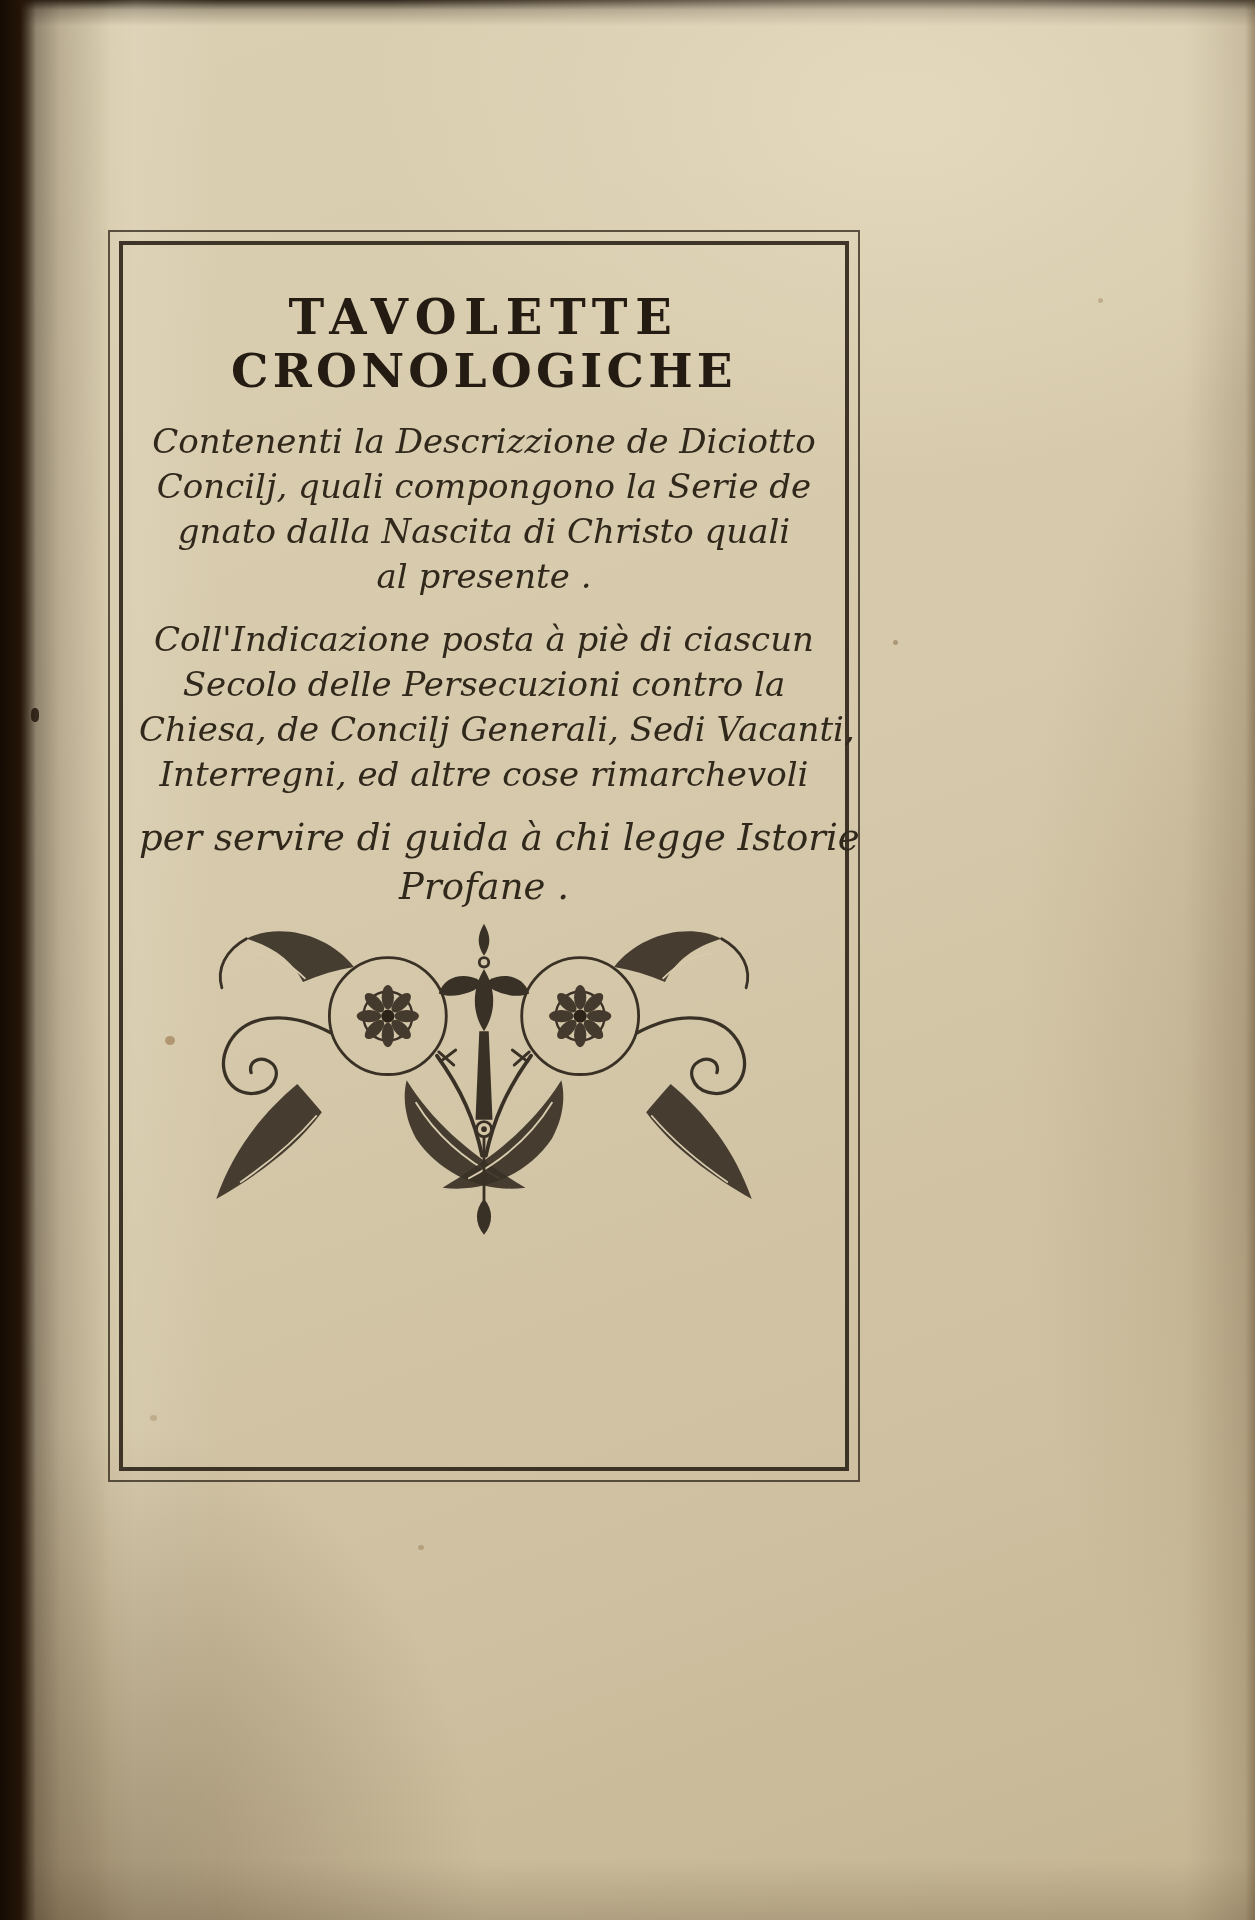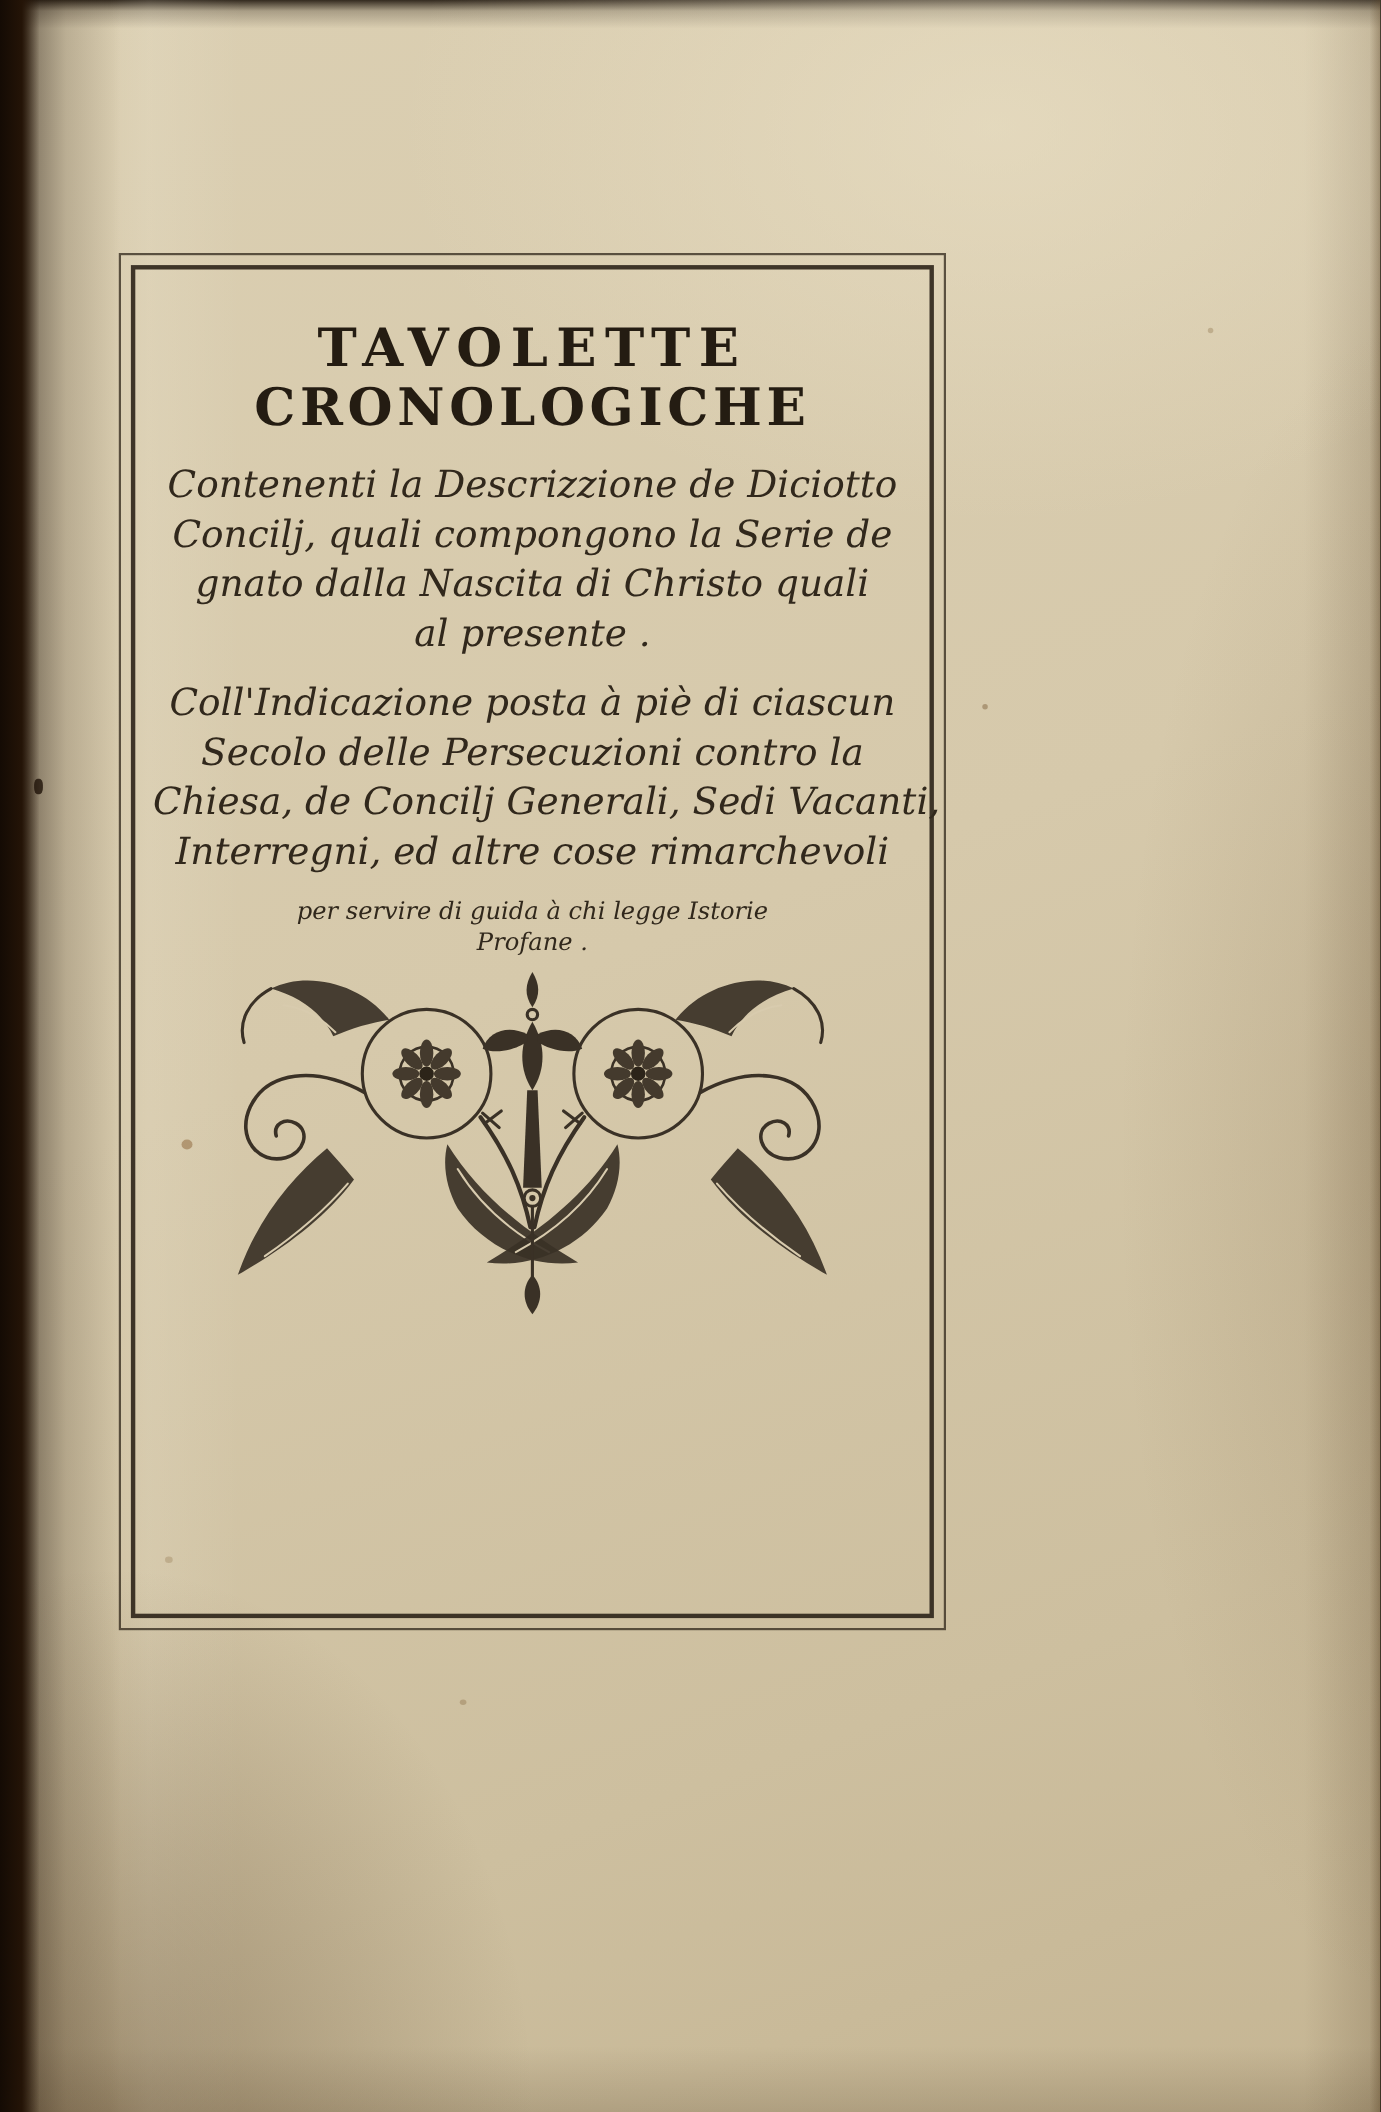--- a/index.html
+++ b/index.html
@@ -59,21 +59,21 @@
   .script{
     font-family:"DejaVu Serif", serif;
     font-style:italic;
     color:#31281c;
     font-size:34px;
     line-height:1.32;
     white-space:nowrap;
   }
   .script .ln{display:block;}
   .block{margin-bottom:18px;}
-  .block3{font-size:22px;margin-bottom:6px;}
+  .block3{font-size:37px;margin-bottom:6px;}
   .ornament-wrap{
     margin:6px auto 0 auto;
     width:664px;height:330px;
   }
   .ornament-wrap svg{width:100%;height:100%;display:block;}
   
   .speck{position:absolute;border-radius:50%;pointer-events:none;}
   .s1{left:31px;top:708px;width:8px;height:14px;background:rgba(30,18,8,.8);border-radius:40%;}
   .s2{left:165px;top:1036px;width:10px;height:9px;background:rgba(130,86,40,.45);}
   .s3{left:893px;top:640px;width:5px;height:5px;background:rgba(110,78,40,.40);}

